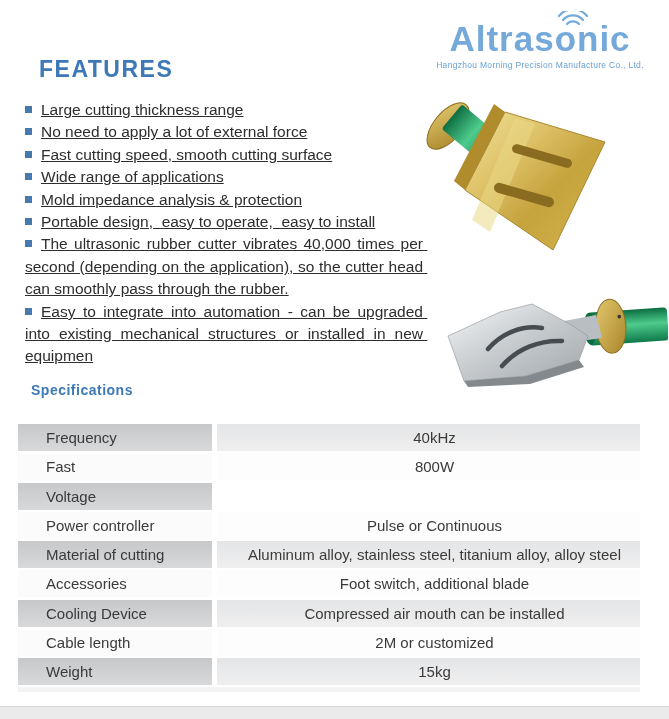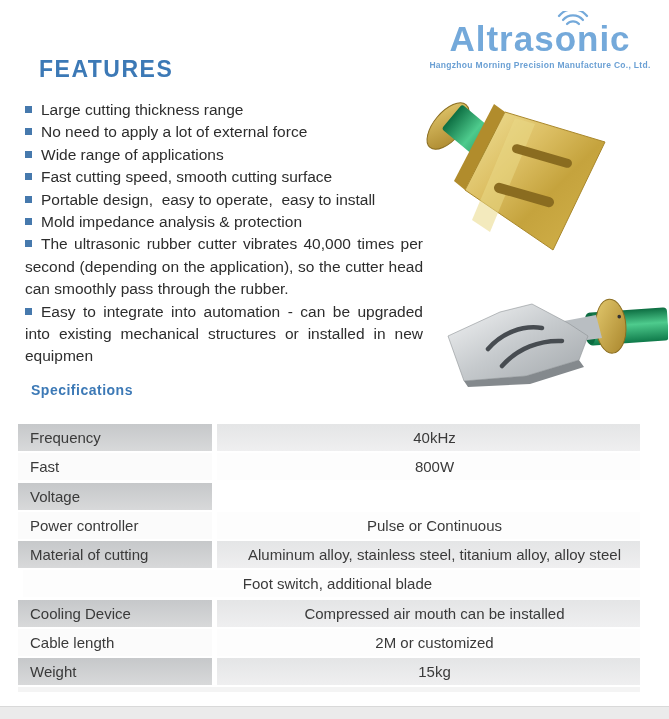--- a/index.html
+++ b/index.html
@@ -4,38 +4,38 @@
 <style>
   html,body{margin:0;padding:0;background:#ffffff;}
   .page{
     position:relative;width:669px;height:719px;overflow:hidden;background:#ffffff;
     font-family:"Liberation Sans","DejaVu Sans",sans-serif;
   }
   
   .logo{position:absolute;top:8px;right:4px;width:250px;text-align:center;}
   .logo .arcs{position:absolute;top:3px;left:138px;}
   .brand{margin-top:13px;font-size:35px;font-weight:bold;color:#74a9da;letter-spacing:1px;line-height:1;}
-  .tagline{margin-top:4px;font-size:8.5px;font-weight:bold;color:#6ba0d4;letter-spacing:0.3px;text-align:center;}
+  .tagline{margin-top:4px;font-size:8.5px;font-weight:normal;color:#6ba0d4;letter-spacing:0.3px;text-align:center;}
   
   .features-heading{position:absolute;left:39px;top:56px;margin:0;font-size:23px;font-weight:bold;color:#3c79b6;letter-spacing:1.5px;}
   .spec-heading{position:absolute;left:31px;top:382px;margin:0;font-size:14px;font-weight:bold;color:#3c79b6;letter-spacing:0.5px;}
   
   .features{position:absolute;left:25px;top:99px;width:398px;margin:0;padding:0;list-style:none;
     font-size:15.5px;line-height:22.4px;color:#2d2d2d;}
   .features li{margin:0;}
   .features li.para{text-align:justify;}
   .blt{display:inline-block;width:7px;height:7px;background:#4679ad;margin-right:9px;vertical-align:2px;}
-  .ftxt{white-space:pre-wrap;}
+  .ftxt{white-space:pre-wrap;text-decoration:underline;}
   
   .img-gold{position:absolute;left:412px;top:92px;}
   .img-steel{position:absolute;left:438px;top:283px;}
   
   .spec-table{position:absolute;left:18px;top:424px;width:622px;font-size:15px;color:#3a3a3a;}
   .spec-row{display:flex;height:27px;line-height:27px;margin-bottom:2.3px;}
-  .spec-label{width:194px;box-sizing:border-box;padding-left:12px;}
+  .spec-label{width:194px;box-sizing:border-box;padding-left:28px;}
   .spec-value{flex:1;margin-left:5px;text-align:center;padding-left:12px;}
   .spec-row:nth-child(odd) .spec-label{background:linear-gradient(#c6c8ca,#d8d9da);}
   .spec-row:nth-child(odd) .spec-value{background:linear-gradient(#e4e5e6,#efeff0);}
   .spec-row:nth-child(even) .spec-label{background:#fbfbfb;}
   .spec-row:nth-child(even) .spec-value{background:#fdfdfd;}
   .table-shadow{position:absolute;left:18px;top:687px;width:622px;height:5px;background:#f4f4f4;}
   
   .footer-bar{position:absolute;left:0;top:706px;width:669px;height:13px;background:#ebebeb;border-top:1px solid #d9d9d9;box-sizing:border-box;}
 </style>
 </head>
@@ -51,24 +51,24 @@
     </svg>
     <div class="brand">Altrasonic</div>
     <div class="tagline">Hangzhou Morning Precision Manufacture Co., Ltd.</div>
   </header>
 
   <h1 class="features-heading">FEATURES</h1>
 
   <ul class="features">
     <li><span class="blt"></span><span class="ftxt">Large cutting thickness range</span></li>
     <li><span class="blt"></span><span class="ftxt">No need to apply a lot of external force</span></li>
+    <li><span class="blt"></span><span class="ftxt">Fast cutting speed, smooth cutting surface</span></li>
     <li><span class="blt"></span><span class="ftxt">Wide range of applications</span></li>
-    <li><span class="blt"></span><span class="ftxt">Fast cutting speed, smooth cutting surface</span></li>
+    <li><span class="blt"></span><span class="ftxt">Mold impedance analysis &amp; protection</span></li>
     <li><span class="blt"></span><span class="ftxt">Portable design,  easy to operate,  easy to install</span></li>
-    <li><span class="blt"></span><span class="ftxt">Mold impedance analysis &amp; protection</span></li>
     <li class="para"><span class="blt"></span><span class="ftxt">The ultrasonic rubber cutter vibrates 40,000 times per second (depending on the application), so the cutter head can smoothly pass through the rubber.</span></li>
     <li class="para"><span class="blt"></span><span class="ftxt">Easy to integrate into automation - can be upgraded into existing mechanical structures or installed in new equipmen</span></li>
   </ul>
 
   <svg class="img-gold" width="200" height="168" viewBox="0 0 200 168">
     <defs>
       <linearGradient id="goldBlade" x1="0" y1="0" x2="1" y2="1">
         <stop offset="0" stop-color="#f0e29a"></stop>
         <stop offset="0.35" stop-color="#ddc065"></stop>
         <stop offset="0.6" stop-color="#c5a33d"></stop>
@@ -140,20 +140,21 @@
     </div>
     <div class="spec-row">
       <div class="spec-label">Power controller</div>
       <div class="spec-value">Pulse or Continuous</div>
     </div>
     <div class="spec-row">
       <div class="spec-label">Material of cutting</div>
       <div class="spec-value">Aluminum alloy, stainless steel, titanium alloy, alloy steel</div>
     </div>
     <div class="spec-row">
+      <div class="spec-label">Accessories</div>
       <div class="spec-value">Foot switch, additional blade</div>
     </div>
     <div class="spec-row">
       <div class="spec-label">Cooling Device</div>
       <div class="spec-value">Compressed air mouth can be installed</div>
     </div>
     <div class="spec-row">
       <div class="spec-label">Cable length</div>
       <div class="spec-value">2M or customized</div>
     </div>

